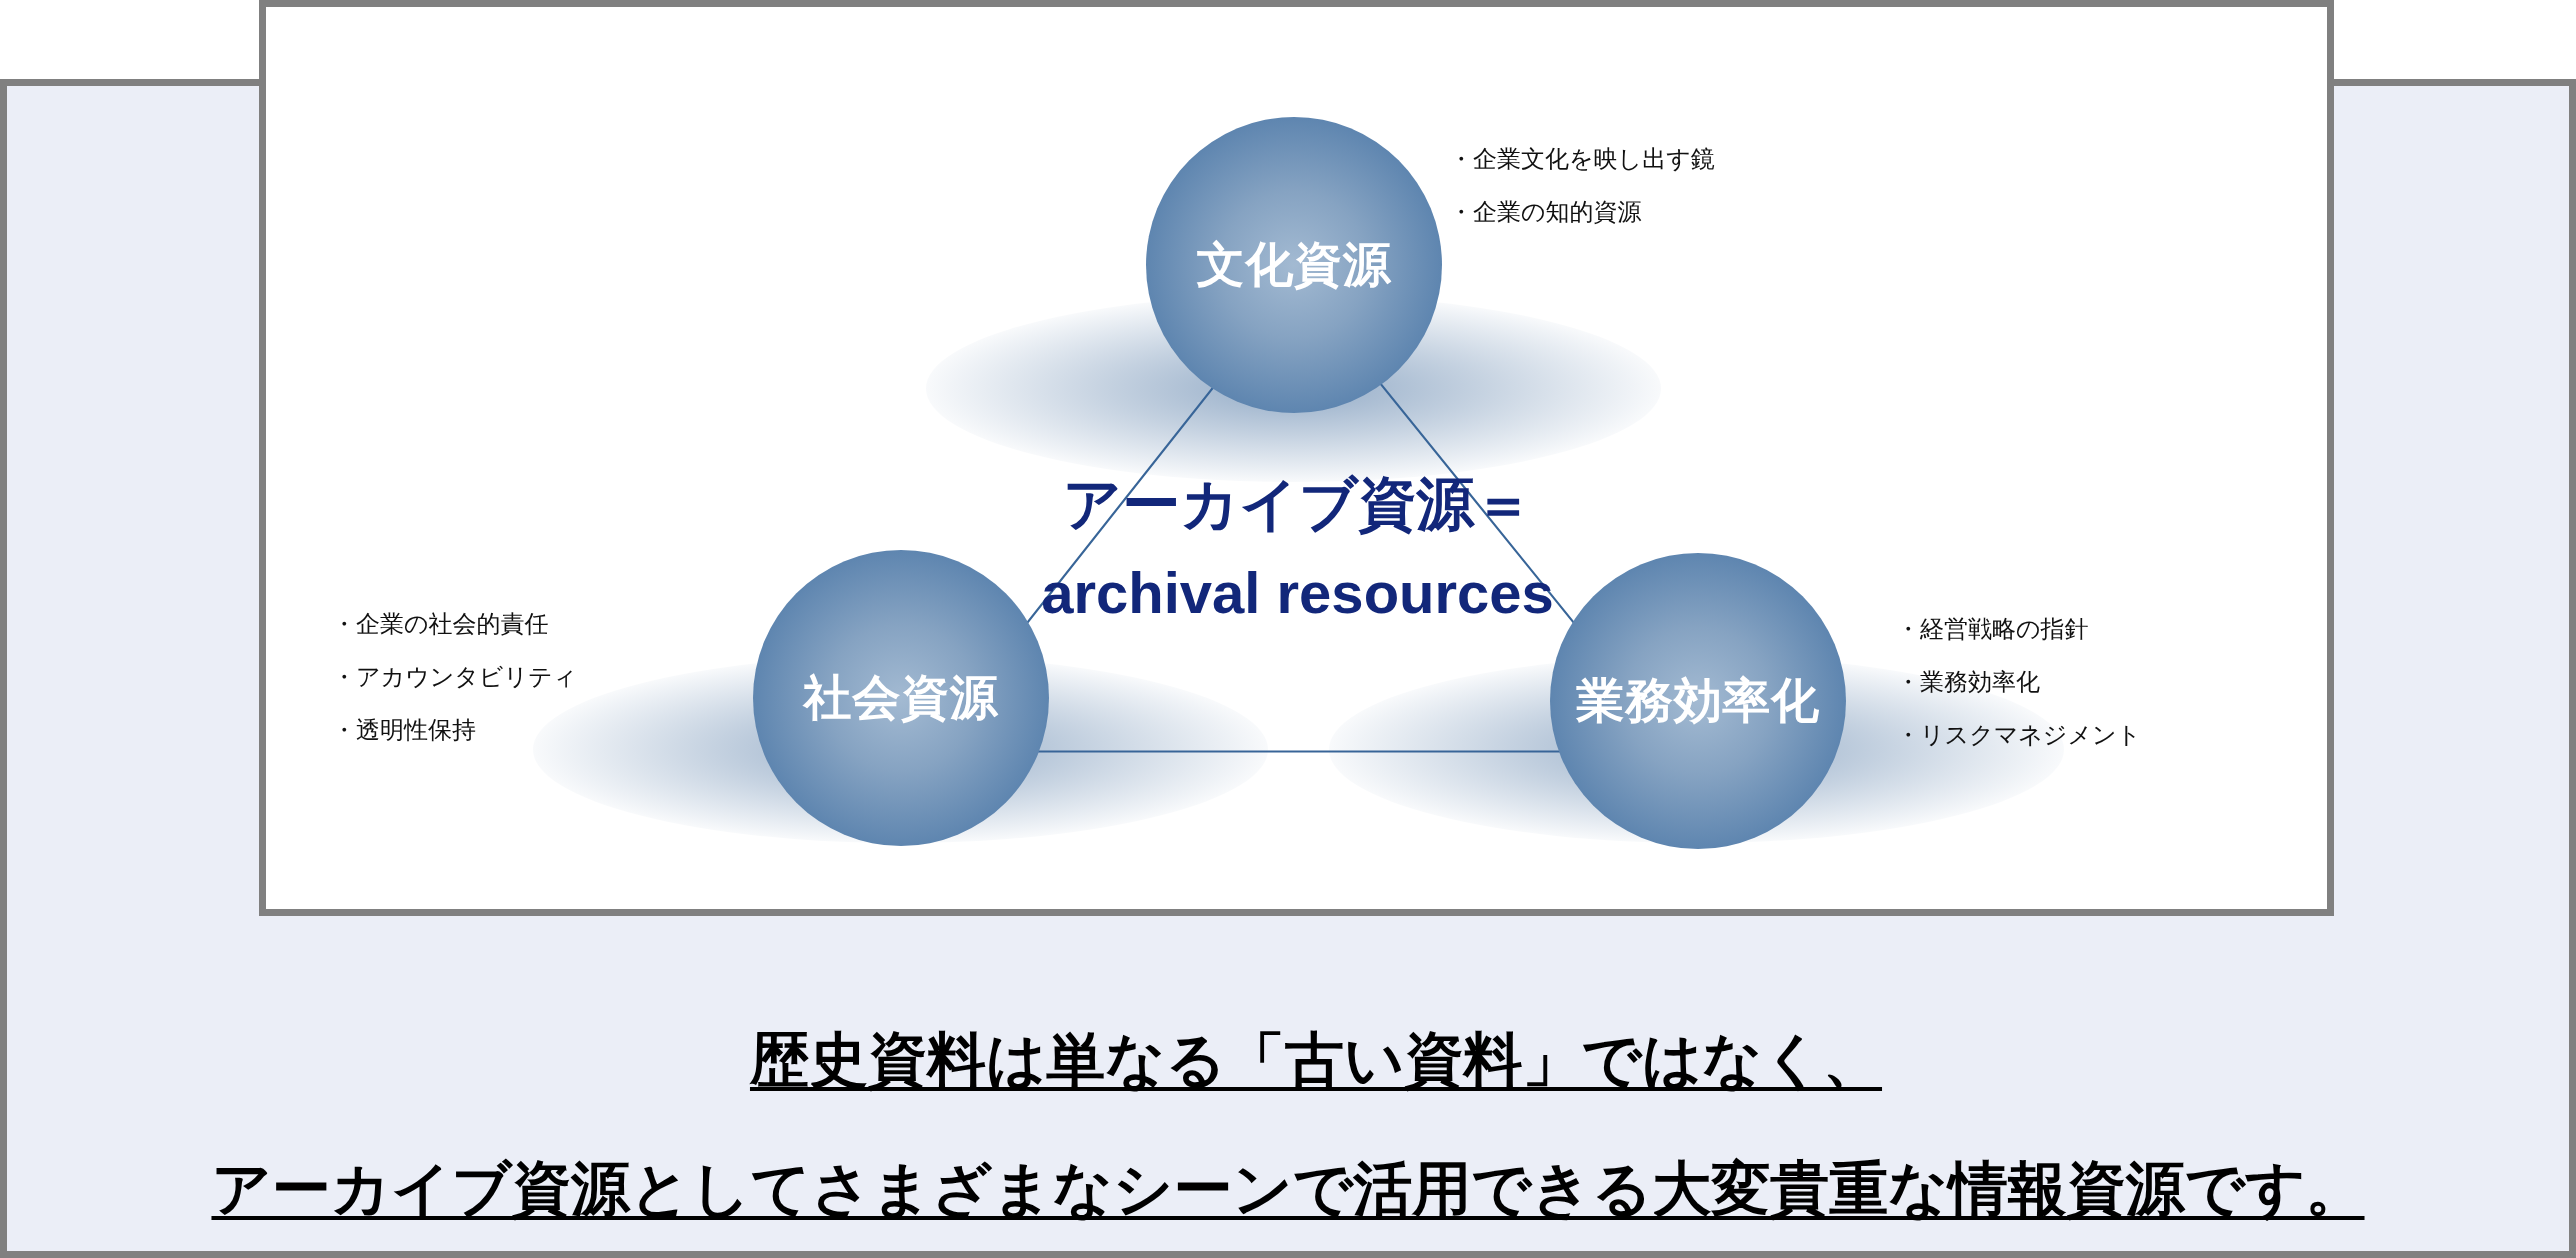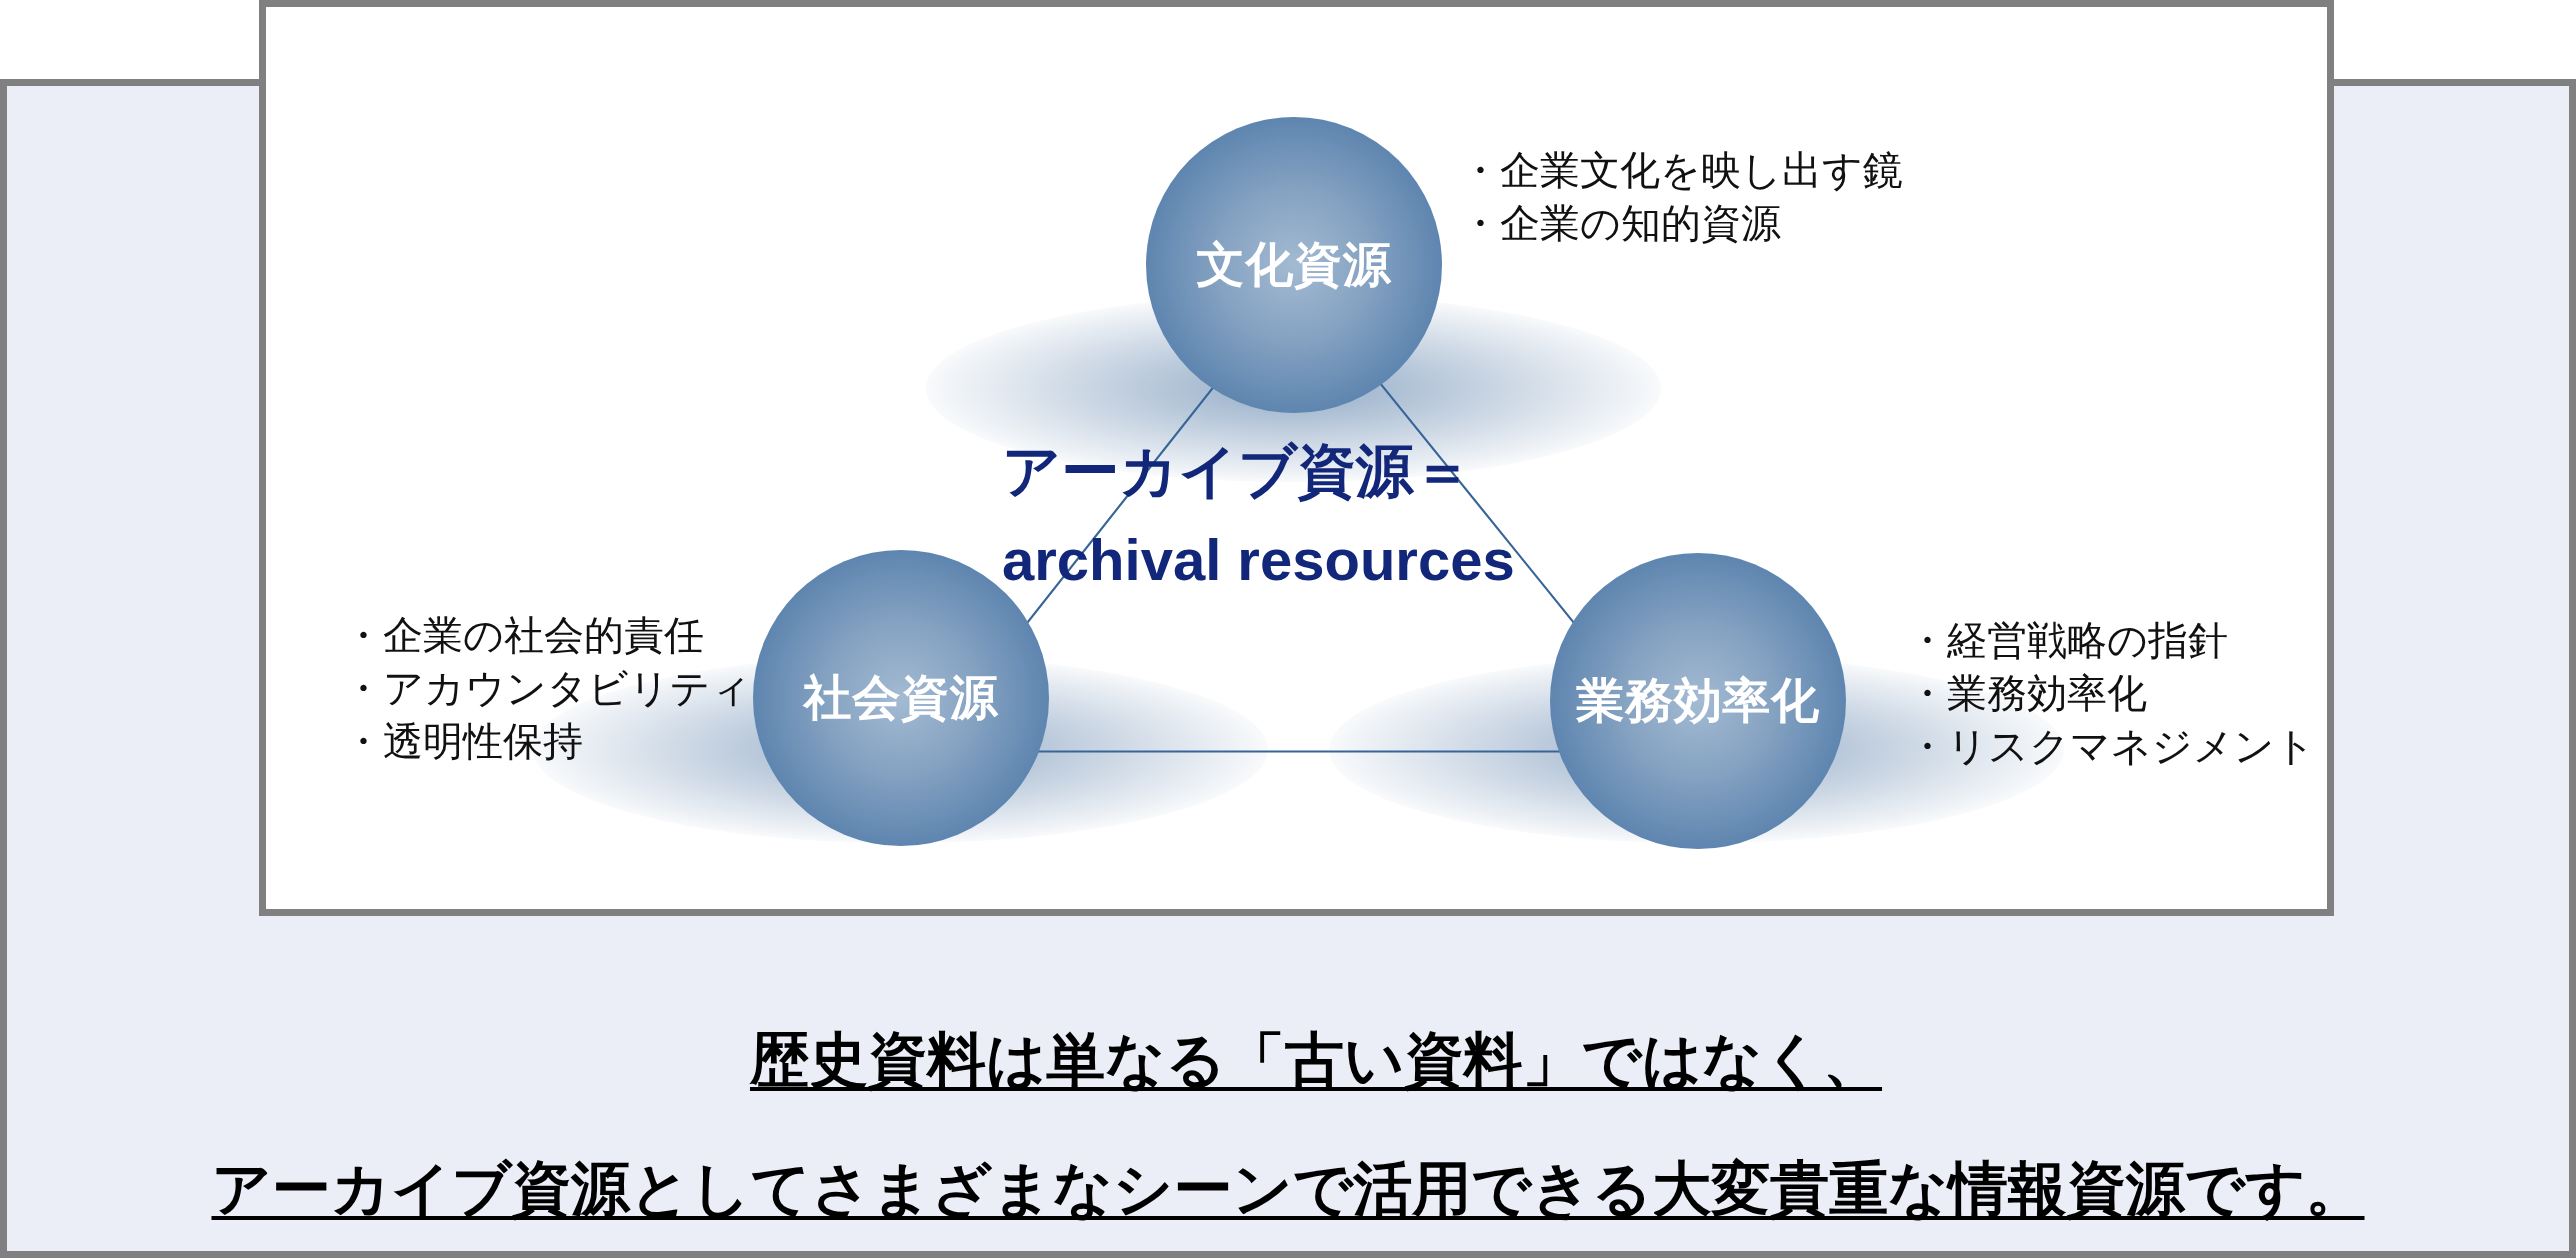--- a/index.html
+++ b/index.html
@@ -15,27 +15,27 @@
   .shadow { position: absolute; border-radius: 50%;
             background: radial-gradient(ellipse at center, rgba(58,102,152,0.55) 0%, rgba(58,102,152,0.30) 35%, rgba(58,102,152,0.08) 65%, rgba(58,102,152,0) 75%); }
 
   .tri { position: absolute; left: 0; top: 0; }
 
   .node { position: absolute; width: 296px; height: 296px; border-radius: 50%;
           background: radial-gradient(circle at 50% 50%, #A3BAD2 0%, #86A3C2 35%, #5F86B0 70%, #386598 100%);
           display: flex; align-items: center; justify-content: center; }
   .node-label { color: #ffffff; font-weight: bold; font-size: 48px; letter-spacing: 0.7px; }
 
-  .bullets { position: absolute; margin: 12px; padding: 0; list-style: none; color: #111111;
-             font-size: 40px; line-height: 53px; }
+  .bullets { position: absolute; margin: 1px; padding: 0; list-style: none; color: #111111;
+             font-size: 24px; line-height: 53px; }
   .bullets li { white-space: nowrap; }
   .bullets li::before { content: "・"; }
 
-  .center-title { position: absolute; left: 995px; width: 591px; color: #12277A;
-                  font-weight: bold; font-size: 58px; line-height: 89px; top: 419px;
+  .center-title { position: absolute; left: 995px; width: 591px; text-align: center; color: #12277A;
+                  font-weight: bold; font-size: 58px; line-height: 89px; top: 452px;
                   font-family: "Liberation Sans", "DejaVu Sans", sans-serif; }
   .center-title div { white-space: nowrap; }
 
   .headline { position: absolute; left: 0; width: 2576px; text-align: center; color: #000000;
               font-weight: bold; font-size: 59px; white-space: nowrap; }
   .headline span { text-decoration: underline; text-decoration-thickness: 4.3px; text-underline-offset: 7.2px;
                    display: inline-block; transform: scaleX(1.0); }
 </style>
 </head>
 <body>

